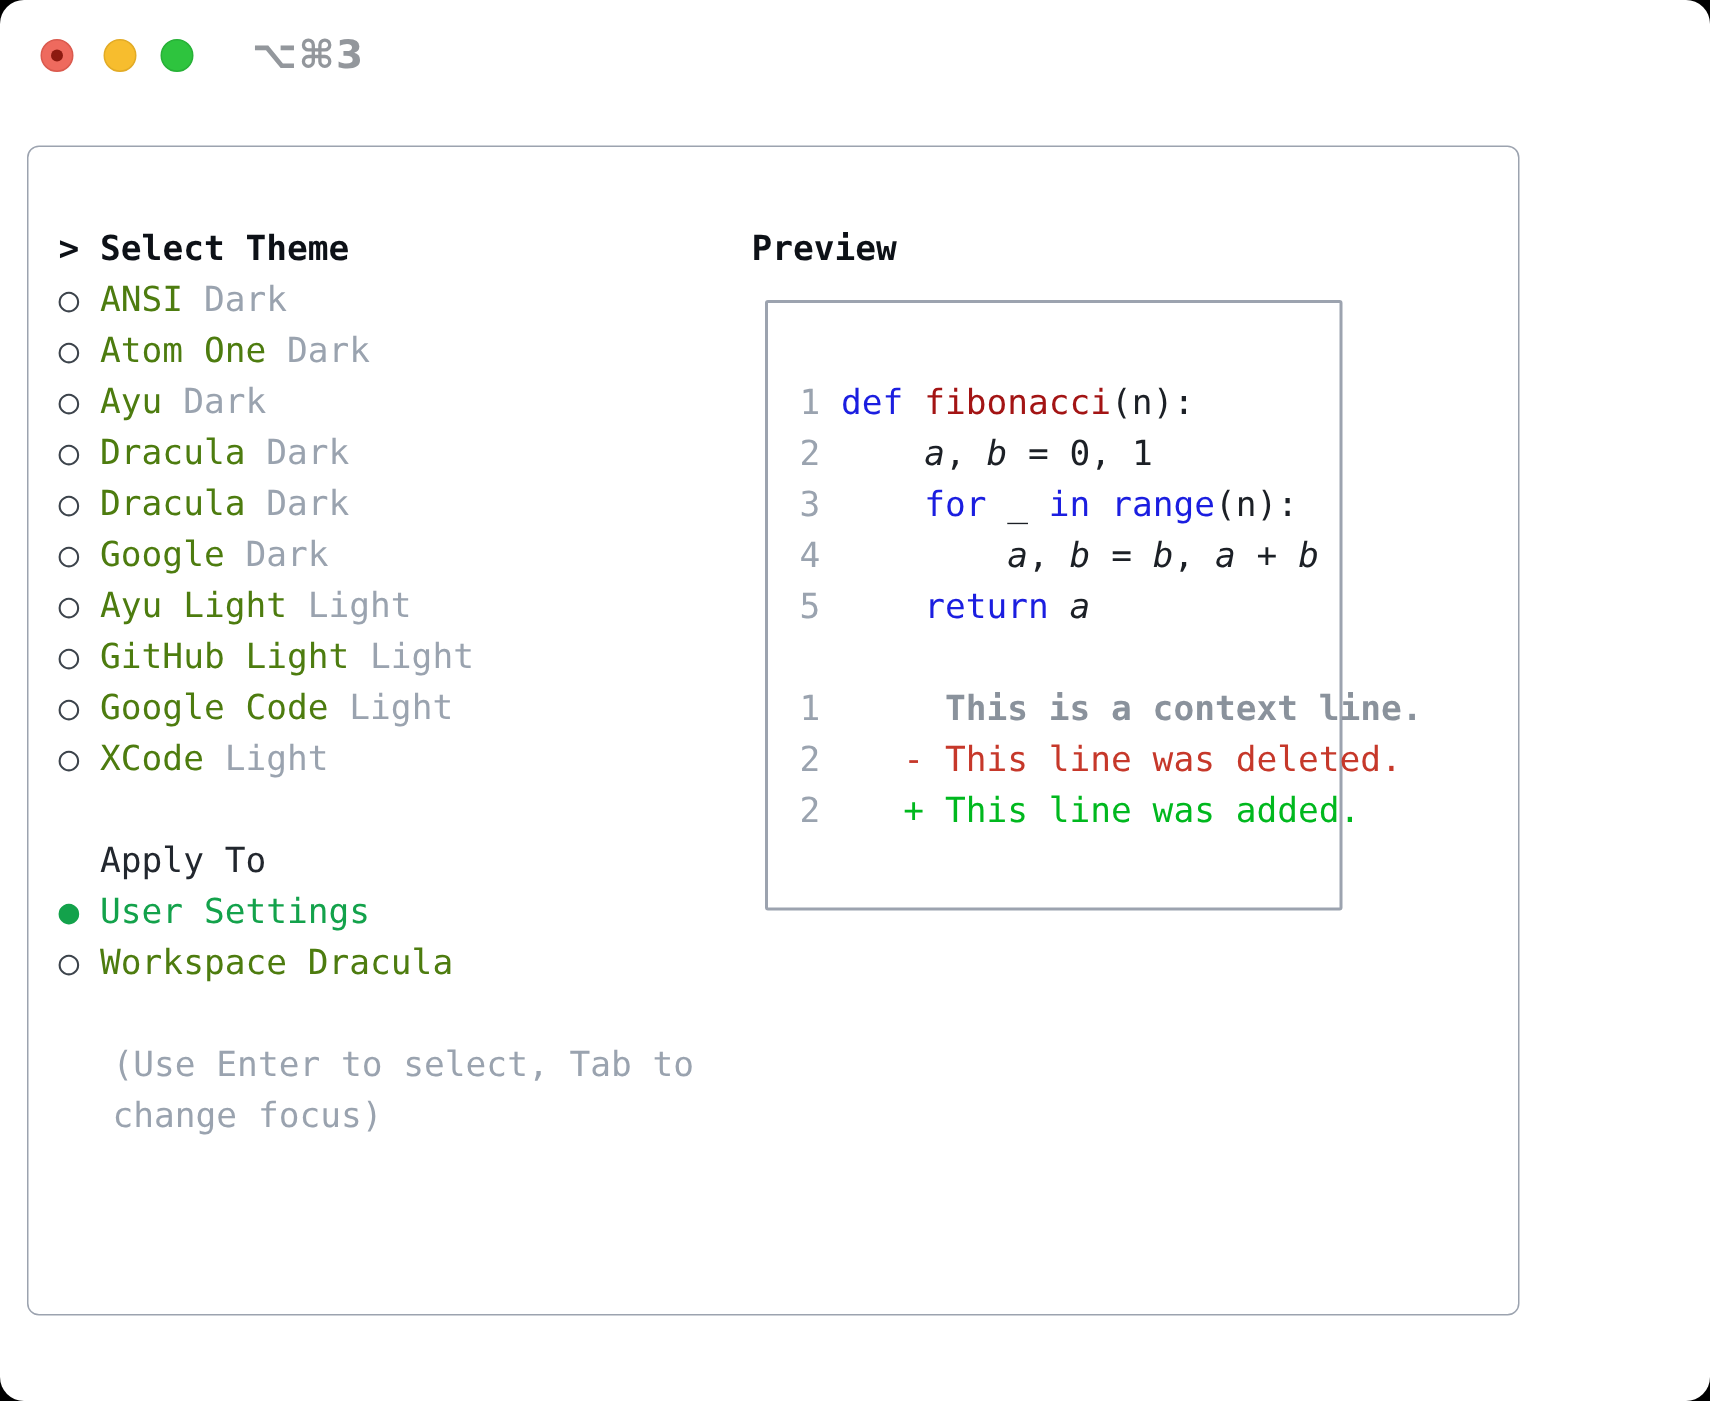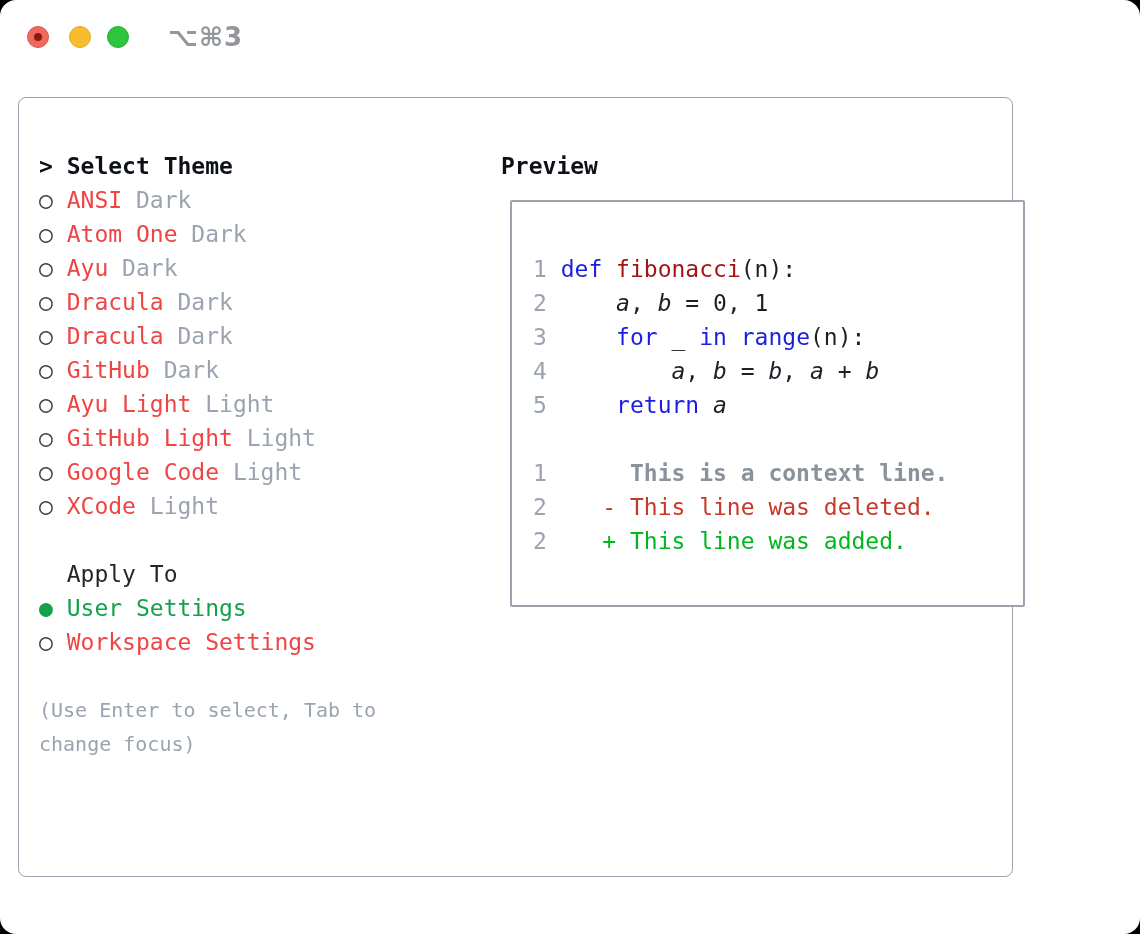--- a/index.html
+++ b/index.html
@@ -29,29 +29,29 @@
     position:absolute;left:18px;top:97px;width:995px;height:780px;
     border:1.5px solid var(--border);border-radius:8px;
     padding:51px 0 16px 20px;display:flex;flex-direction:row;
   }
   .row,.cl{white-space:pre;height:34px;line-height:34px;font-size:23px;color:var(--dark);}
   
   .left-col{width:462px;flex:0 0 462px;}
   .hdr{font-weight:bold;color:var(--header);}
   .sym{color:#3c434b;}
   .sym.sel{color:var(--green);}
-  .nm{color:#ef4444;}
+  .nm{color:#4d7c0f;}
   .nm.sel{color:var(--green);}
   .tag{color:var(--gray);}
   .blank{height:34px;}
-  .help{color:var(--gray);font-size:20px;line-height:34px;white-space:pre;}
+  .help{color:var(--gray);font-size:23px;line-height:34px;white-space:pre;margin-left:36px;}
   
   .right-col{flex:1;}
   .preview-box{
-    margin:17px 0 0 9px;width:515px;
+    margin:17px 0 0 9px;width:385px;
     border:2px solid var(--border);border-radius:2px;
     padding:50px 18px 47px 21px;background:#fff;
   }
   .ln{color:var(--gray);}
   .kw{color:var(--kw);}
   .fn{color:var(--fn);}
   .vr{font-style:italic;color:var(--code);}
   .pl{color:var(--code);}
   .ctx{color:var(--ctx);font-weight:bold;}
   .del{color:var(--del);}
@@ -72,31 +72,31 @@
   <div class="panel">
 
     <div class="left-col">
       <div class="row hdr"><span>&gt;</span><span> </span><span>Select Theme</span></div>
       <div id="theme-list">
           <div class="row"><span class="sym">○</span><span class="nm"> ANSI</span><span class="tag"> Dark</span></div>
           <div class="row"><span class="sym">○</span><span class="nm"> Atom One</span><span class="tag"> Dark</span></div>
           <div class="row"><span class="sym">○</span><span class="nm"> Ayu</span><span class="tag"> Dark</span></div>
           <div class="row"><span class="sym">○</span><span class="nm"> Dracula</span><span class="tag"> Dark</span></div>
           <div class="row"><span class="sym">○</span><span class="nm"> Dracula</span><span class="tag"> Dark</span></div>
-          <div class="row"><span class="sym">○</span><span class="nm"> GitHub</span><span class="tag"> Dark</span></div>
+          <div class="row"><span class="sym">○</span><span class="nm"> Google</span><span class="tag"> Dark</span></div>
           <div class="row"><span class="sym">○</span><span class="nm"> Ayu Light</span><span class="tag"> Light</span></div>
           <div class="row"><span class="sym">○</span><span class="nm"> GitHub Light</span><span class="tag"> Light</span></div>
           <div class="row"><span class="sym">○</span><span class="nm"> Google Code</span><span class="tag"> Light</span></div>
           <div class="row"><span class="sym">○</span><span class="nm"> XCode</span><span class="tag"> Light</span></div>
         </div>
       <div class="blank"></div>
       <div class="row"><span>  </span><span>Apply To</span></div>
       <div id="apply-list">
           <div class="row"><span class="sym sel">●</span><span class="nm sel"> User Settings</span></div>
-          <div class="row"><span class="sym">○</span><span class="nm"> Workspace Settings</span></div>
+          <div class="row"><span class="sym">○</span><span class="nm"> Workspace Dracula</span></div>
         </div>
       <div class="blank"></div>
       <div class="help">(Use Enter to select, Tab to</div>
       <div class="help">change focus)</div>
     </div>
 
     <div class="right-col">
       <div class="row hdr">Preview</div>
       <div class="preview-box" id="preview-box">
           <div class="cl"><span class="ln">1 </span><span class="kw">def</span><span class="pl"> </span><span class="fn">fibonacci</span><span class="pl">(n):</span></div>

